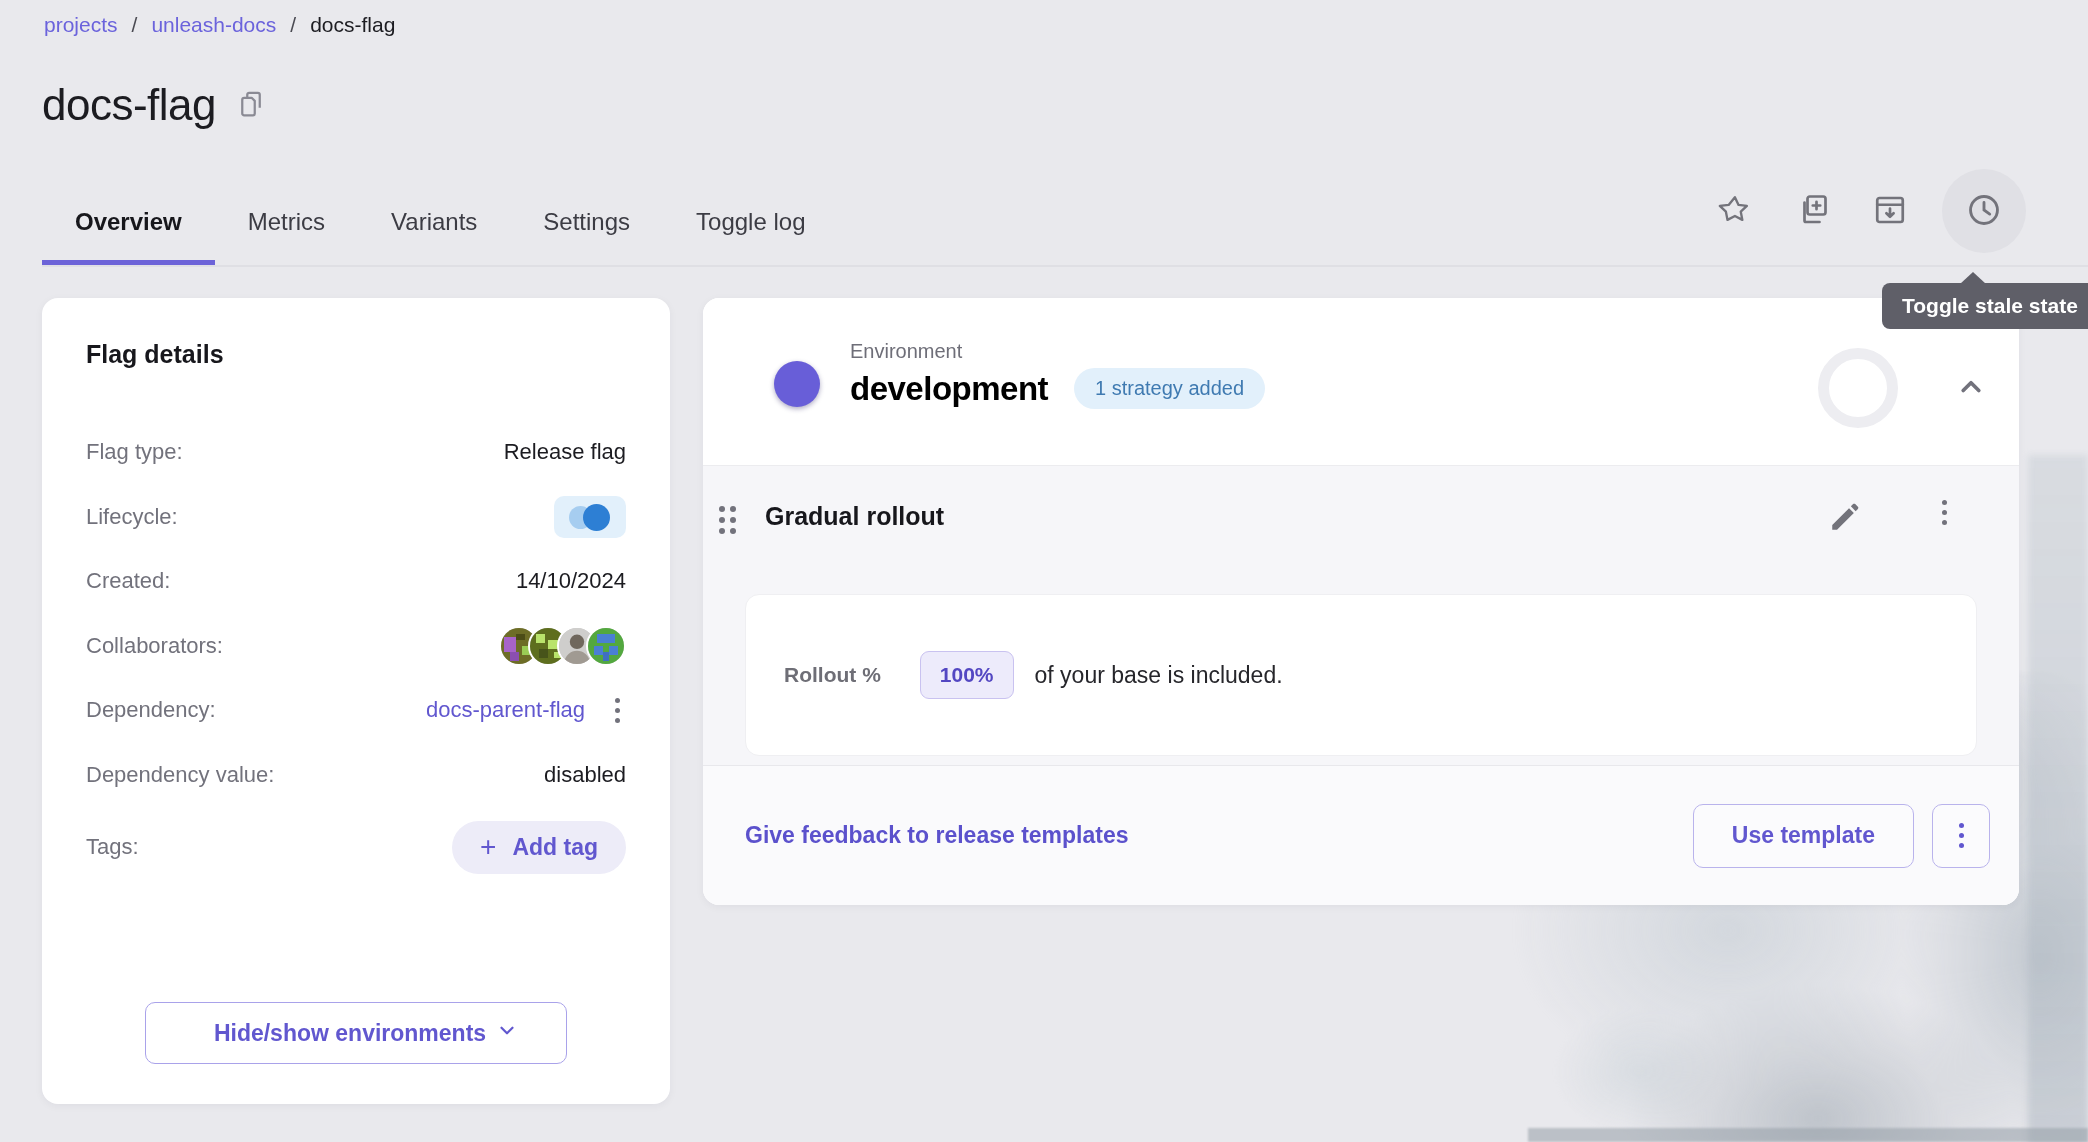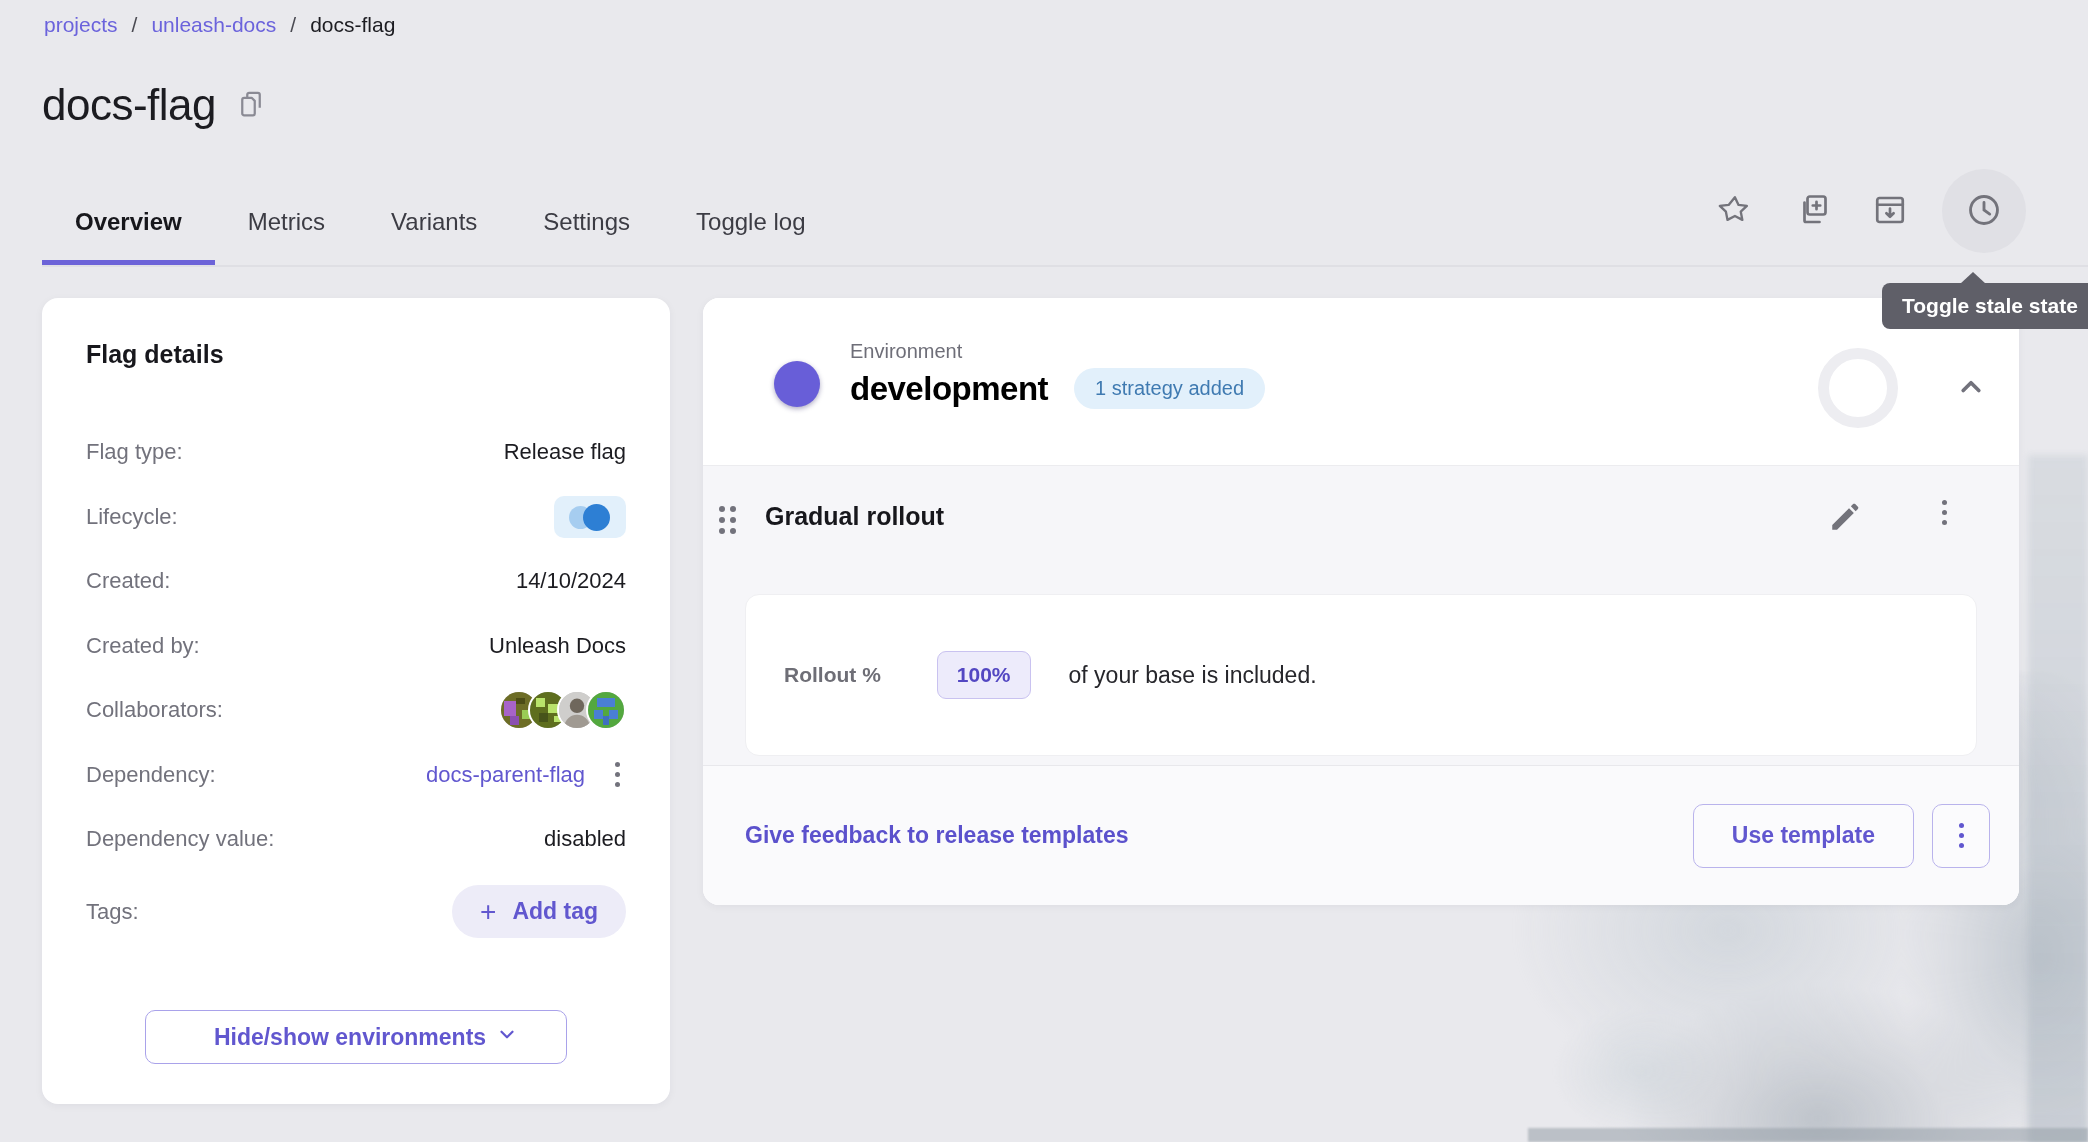--- a/index.html
+++ b/index.html
@@ -84,21 +84,21 @@
   .avatar:first-child { margin-left:0; }
   .avatar svg { display:block; width:100%; height:100%; }
 
   .kebab { display:inline-flex; flex-direction:column; gap:5px; background:none; border:none; cursor:pointer; padding:6px; }
   .kebab i { width:5px; height:5px; border-radius:50%; background:#72727c; }
   .kebab.purple i { background:#6157cf; }
 
   .add-tag-btn { display:flex; align-items:center; gap:16px; background:#edecf8; border:none; border-radius:999px; padding:13px 28px; color:#6157cf; font-weight:bold; font-size:23px; font-family:inherit; cursor:pointer; }
   .add-tag-btn .plus { font-size:28px; font-weight:400; line-height:20px; }
 
-  .hse-btn { position:absolute; left:103px; bottom:40px; width:422px; height:54px; background:transparent; border:1.5px solid #a9a2ea; border-radius:10px; color:#6157cf; font-weight:bold; font-size:23px; font-family:inherit; display:flex; align-items:center; justify-content:center; gap:10px; cursor:pointer;padding-left:20px; }
+  .hse-btn { position:absolute; left:103px; bottom:40px; width:422px; height:62px; background:transparent; border:1.5px solid #a9a2ea; border-radius:10px; color:#6157cf; font-weight:bold; font-size:23px; font-family:inherit; display:flex; align-items:center; justify-content:center; gap:10px; cursor:pointer;padding-left:20px; }
 
   
   .env-card { left:703px; top:298px; width:1316px; height:607px; overflow:hidden; }
   .env-header { position:relative; height:167px; background:#fff; }
 
   .switch { position:absolute; left:42px; top:69px; width:70px; height:34px; cursor:pointer; }
   .switch .track { width:70px; height:34px; border-radius:17px; background:#b0a7ec; }
   .switch .thumb { position:absolute; right:-5px; top:-6px; width:46px; height:46px; border-radius:50%; background:#685ed8; box-shadow:0 2px 5px rgba(30,20,90,.35); }
 
   .env-text { position:absolute; left:147px; top:42px; }
@@ -111,21 +111,21 @@
   .collapse-btn { position:absolute; left:1240px; top:62px; width:56px; height:56px; }
 
   
   .strategy-section { position:relative; height:300px; background:#f6f6f9; border-top:1px solid #ececef; }
   .drag-handle { position:absolute; left:16px; top:40px; display:grid; grid-template-columns:6px 6px; grid-auto-rows:6px; gap:5px; cursor:grab; }
   .drag-handle i { width:6px; height:6px; border-radius:50%; background:#72727c; }
   .strategy-title { position:absolute; left:62px; top:36px; font-size:25px; font-weight:bold; color:#17171c; }
   .edit-btn { position:absolute; right:148px; top:26px; width:52px; height:52px; }
   .strategy-kebab { position:absolute; right:66px; top:28px; }
 
-  .rollout-card { position:absolute; left:42px; right:42px; top:128px; height:162px; background:#fff; border:1px solid #efeff2; border-radius:14px; display:flex; align-items:center; padding:0 38px; gap:38px; }
+  .rollout-card { position:absolute; left:42px; right:42px; top:128px; height:162px; background:#fff; border:1px solid #efeff2; border-radius:14px; display:flex; align-items:center; padding:0 38px; gap:21px; }
   .rollout-label { color:#6e6e76; font-size:21px; font-weight:bold; margin-right:18px; }
   .rollout-chip { background:#edebfb; border:1.5px solid #c9c2f0; color:#5347c2; font-weight:bold; font-size:21px; padding:11px 19px; border-radius:9px; }
   .rollout-text { font-size:23px; color:#26262b; }
 
   
   .env-footer { position:relative; height:140px; background:#fafafc; border-top:1px solid #e8e8ec; display:flex; align-items:center; }
   .feedback-link { margin-left:42px; color:#5b51cc; font-weight:bold; font-size:23px; text-decoration:none; cursor:pointer; }
   .footer-actions { position:absolute; right:29px; top:0; height:100%; display:flex; align-items:center; gap:18px; }
   .btn { font-family:inherit; font-weight:bold; font-size:23px; border-radius:10px; cursor:pointer; }
   .btn-outline { height:64px; padding:0 38px; border:1.5px solid #b9b3ec; background:#fbfbfd; color:#6157cf; }
@@ -226,24 +226,20 @@
           <i class="c1"></i>
           <i class="c2"></i>
         </span>
       </div>
 
       <div class="drow">
         <span class="label">Created:</span>
         <span class="value">14/10/2024</span>
       </div>
 
-      <div class="drow">
-        <span class="label">Created by:</span>
-        <span class="value">Unleash Docs</span>
-      </div>
 
       <div class="drow">
         <span class="label">Collaborators:</span>
         <span class="avatars">
           <span class="avatar">
             <svg viewBox="0 0 12 12">
                 <rect width="12" height="12" fill="#6d6d26"></rect>
                 <rect x="1" y="3" width="4" height="5" fill="#a763c8"></rect>
                 <rect x="5" y="2" width="3" height="2" fill="#4c4c16"></rect>
                 <rect x="7" y="6" width="3" height="3" fill="#9acc55"></rect>

